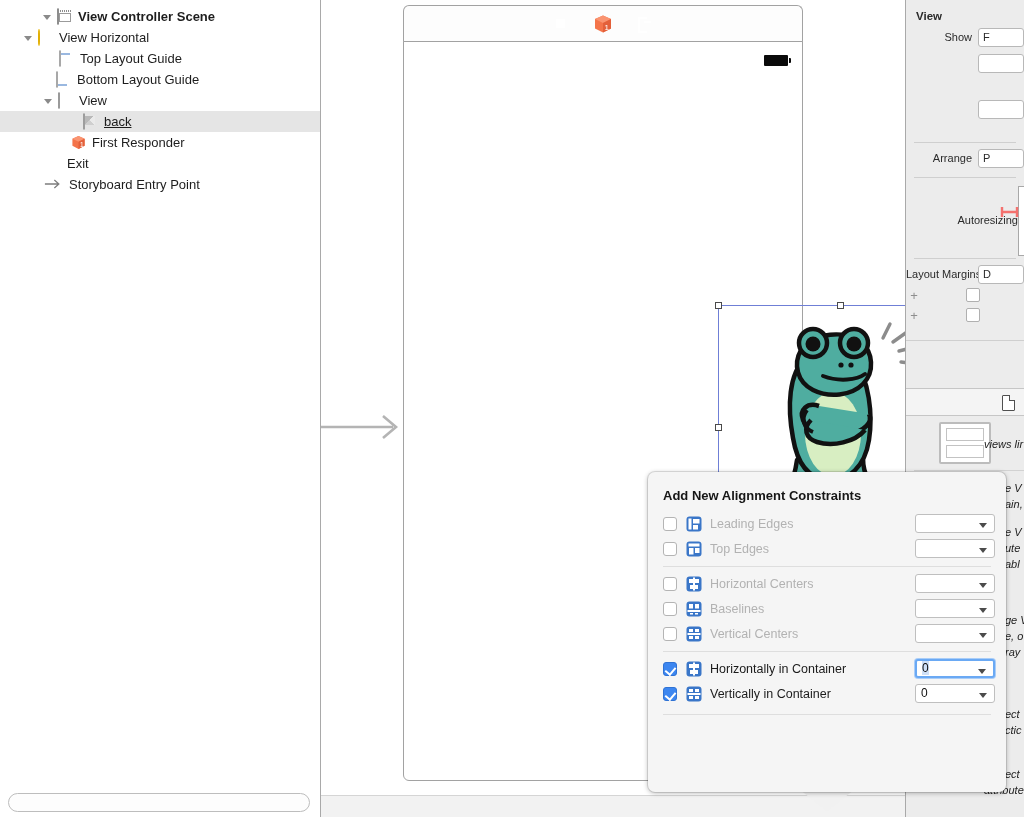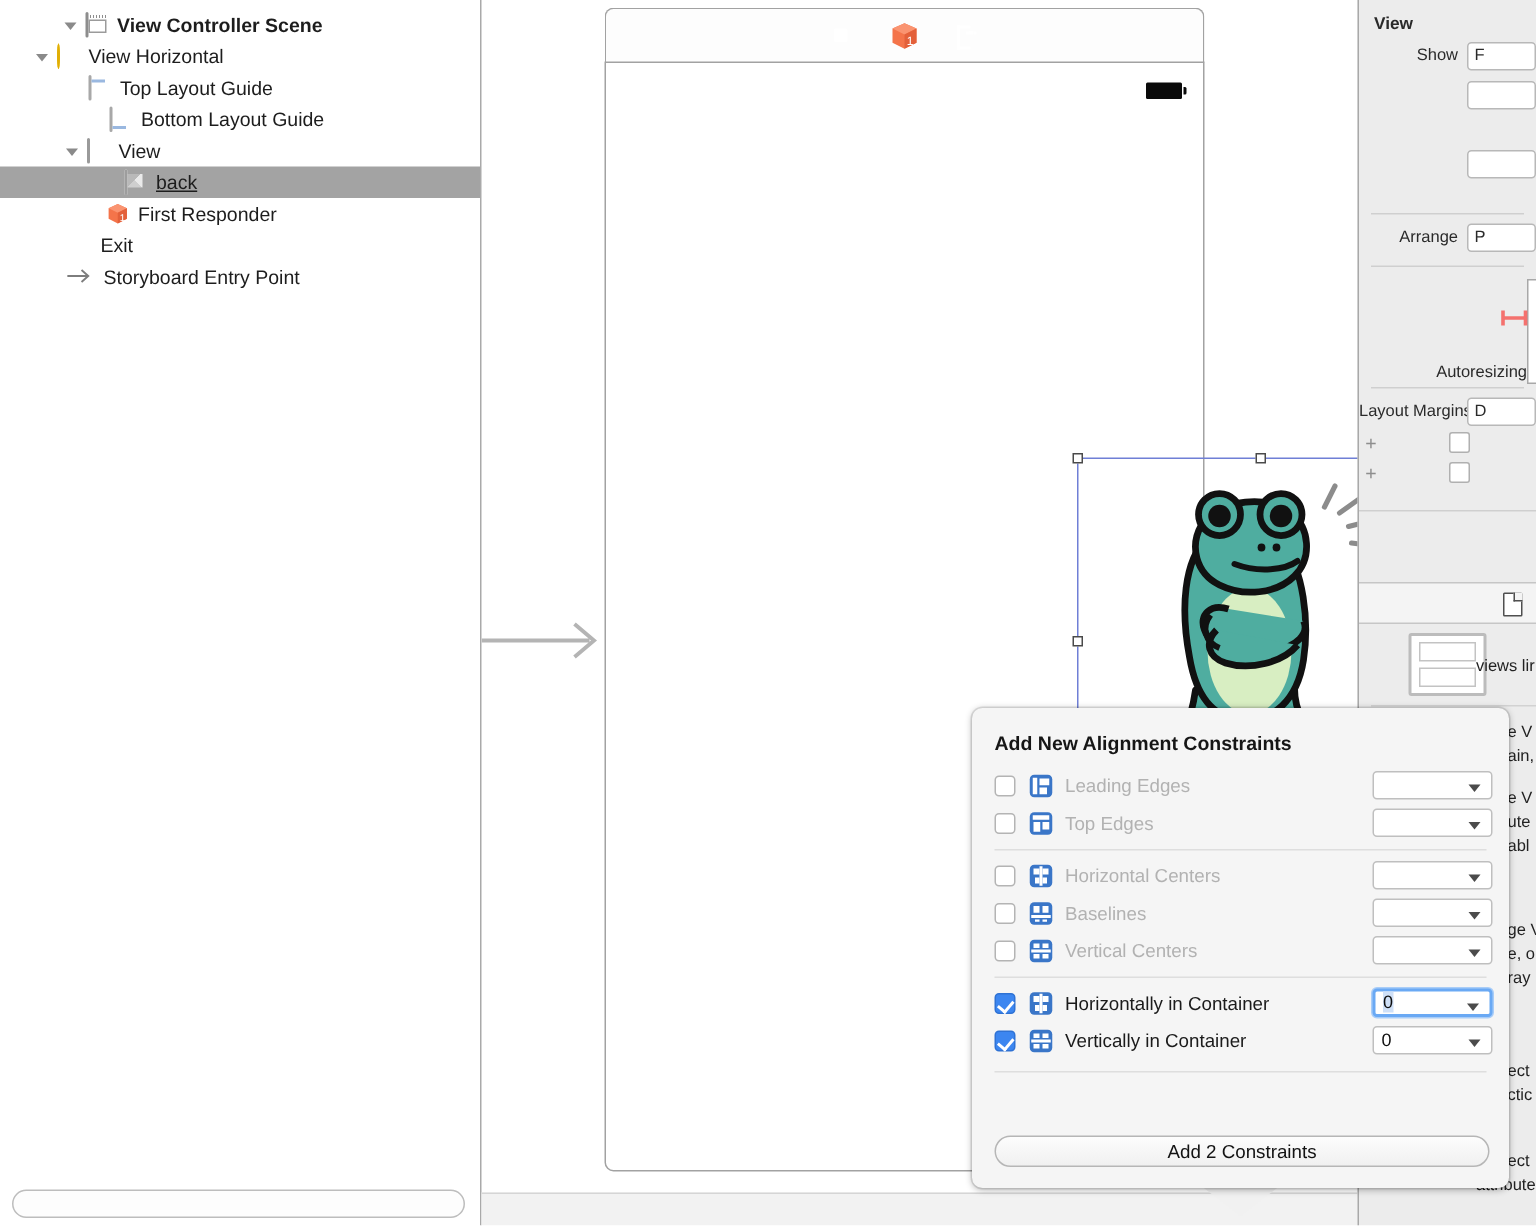--- a/index.html
+++ b/index.html
@@ -14,21 +14,21 @@
   
   #outline {
     position: absolute; left: 0; top: 0; width: 320px; height: 817px;
     background: #ffffff;
   }
   .tree { padding-top: 6px; }
   .trow {
     position: relative; height: 21px; display: flex; align-items: center;
     font-size: 13px; color: #1d1d1d; white-space: nowrap;
   }
-  .trow.sel { background: #a3a3a3; text-decoration: underline; }
+  .trow.sel { background: #e5e5e5; text-decoration: underline; }
   .trow.bold { font-weight: bold; margin-left: 37px; }
   .tw { display: inline-block; width: 9px; height: 9px; margin-right: 3px;
         flex: 0 0 auto; position: relative; }
   .tw.open::before {
     content: ""; position: absolute; left: 0px; top: 1px;
     border-left: 5px solid #8a8a8a;
     border-top: 4px solid transparent; border-bottom: 4px solid transparent;
     transform: rotate(90deg); transform-origin: 2px 4px;
   }
   .ticon { flex: 0 0 auto; width: 16px; height: 16px; margin-right: 5px;
@@ -214,21 +214,21 @@
     border: 1.3px solid #4f4f4f; border-radius: 1px;
     background: #fff;
   }
   #lib-tabbar .filedoc::after {
     content: ""; position: absolute; right: -1px; top: -1px;
     width: 5px; height: 5px; background: #f4f4f4;
     border-left: 1.3px solid #4f4f4f; border-bottom: 1.3px solid #4f4f4f;
   }
   #libgap { position: absolute; left: 0; right: 0; top: 340px; height: 48px;
             background: #ececec; border-top: 1px solid #cfcfcf; }
-  .libitem { position: absolute; left: 0; right: 0; }
+  .libitem { position: absolute; left: 0; right: 0; font-style: italic; }
   .lib-thumb {
     position: absolute; left: 33px; width: 52px; height: 42px;
     border: 2px solid #bcbcbc; background: #fff; border-radius: 2px;
   }
   .lib-thumb .bar {
     position: absolute; left: 5px; right: 5px; height: 13px;
     border: 1.5px solid #c3c3c3;
   }
   .libtext { position: absolute; left: 78px; font-size: 11px; color: #222;
              white-space: nowrap; }
@@ -312,21 +312,21 @@
         <span class="tw open"></span>
         <span class="ticon"><span class="ic-vc"></span></span>
         <span>View Horizontal</span>
       </div>
 
       <div class="trow" style="padding-left:59px">
         <span class="ticon"><span class="ic-guide top"></span></span>
         <span>Top Layout Guide</span>
       </div>
 
-      <div class="trow" style="padding-left:73px">
+      <div class="trow" style="padding-left:56px">
         <span class="ticon"><span class="ic-guide bot"></span></span>
         <span>Bottom Layout Guide</span>
       </div>
 
       <div class="trow" style="padding-left:46px">
         <span class="tw open"></span>
         <span class="ticon"><span class="ic-view"></span></span>
         <span>View</span>
       </div>
 
@@ -456,21 +456,21 @@
 
     <div class="ihr" style="margin-top:22px"></div>
 
     <div class="irow">
       <span class="ilabel">Arrange</span>
       <span class="ifield">P</span>
     </div>
 
     <div class="ihr"></div>
 
-    <div class="irow" style="height:72px;align-items:flex-end">
+    <div class="irow" style="height:72px;align-items:center">
       <span class="ilabel" style="padding-top:4px">Autoresizing</span>
     </div>
 
     <div class="ihr" style="margin-top:4px"></div>
 
     <div class="irow">
       <span class="ilabel">Layout Margins</span>
       <span class="ifield">D</span>
     </div>
 
@@ -642,16 +642,15 @@
           <rect x="3" y="10" width="4" height="3" fill="#fff"></rect>
           <rect x="9" y="10" width="4" height="3" fill="#fff"></rect>
         </svg>
       </span>
       <span class="clabel">Vertically in Container</span>
       <span class="cfield">0</span>
     </div>
 
     <div class="pop-hr" style="margin-top:8px"></div>
 
-    <div id="addbtn">Add 2 Constraints</div>
   </div>
 
 </div>
 
 </body></html>

